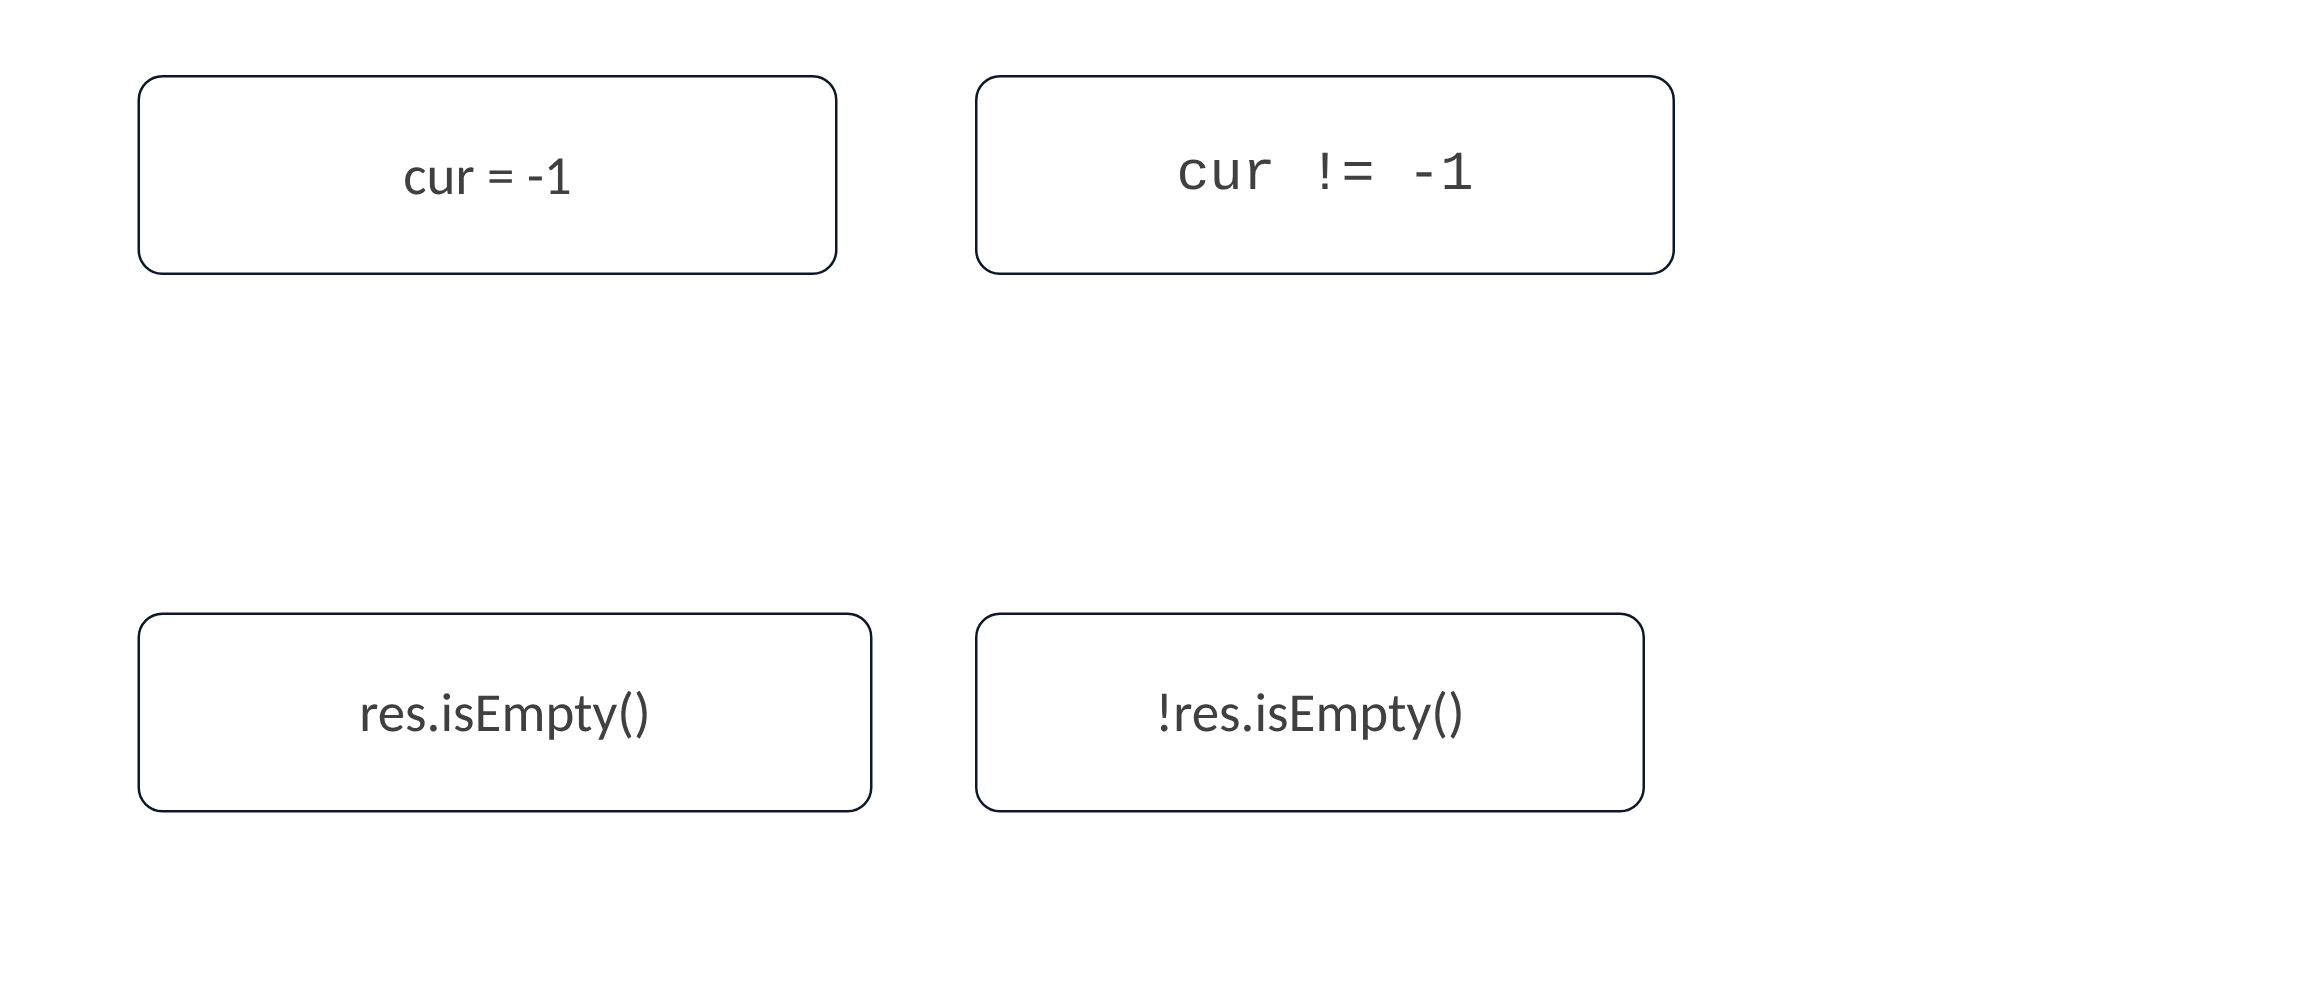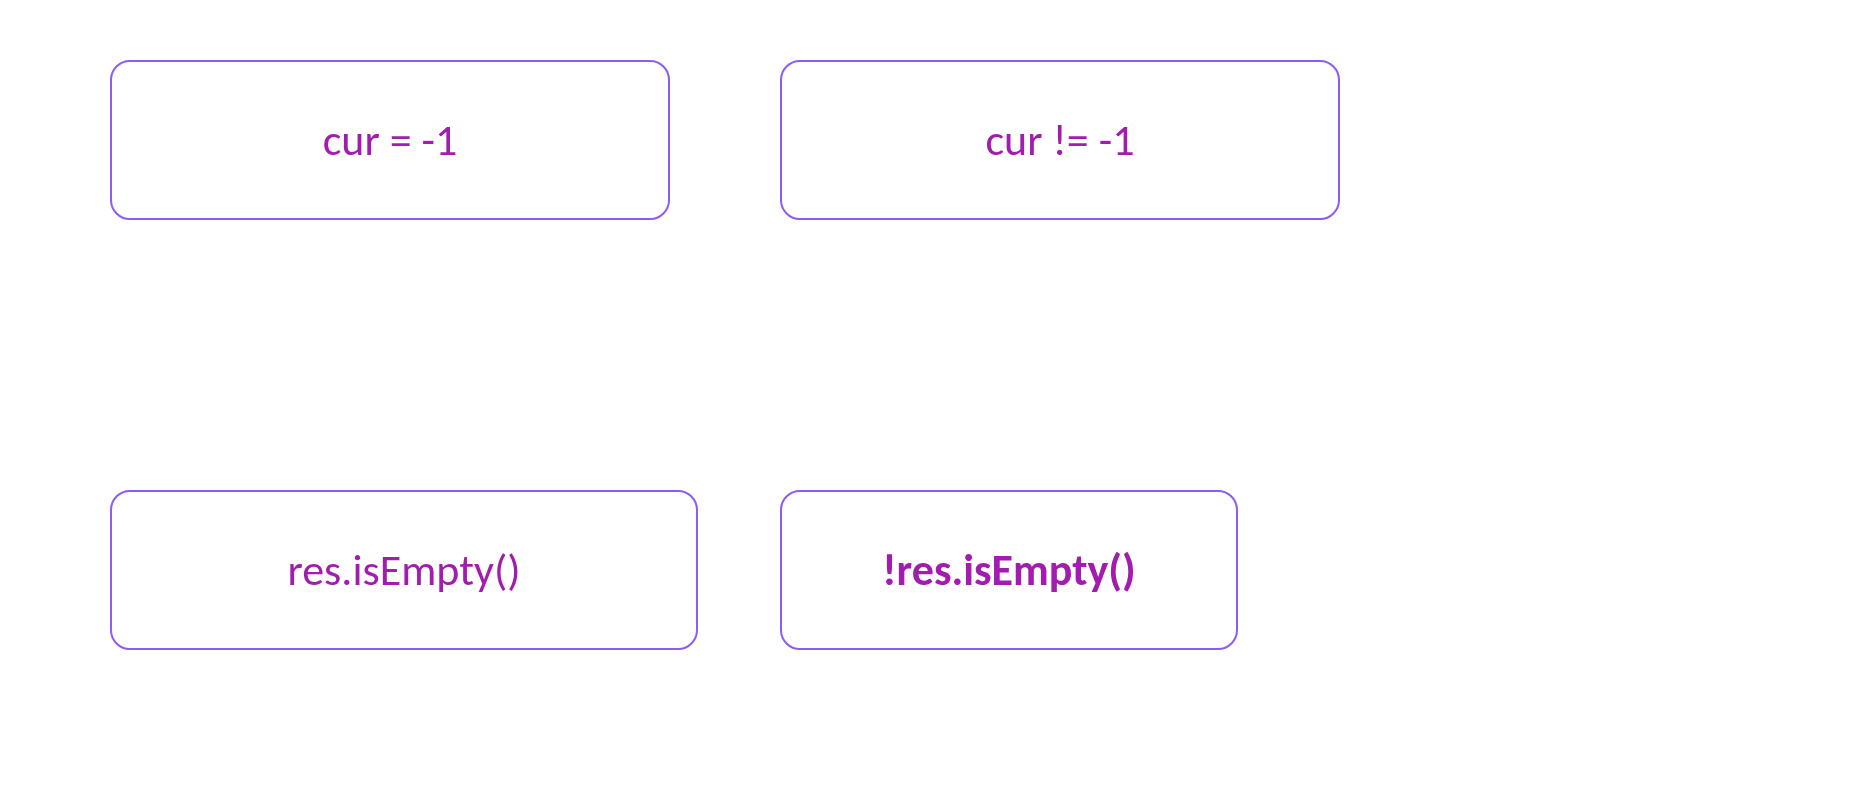--- a/index.html
+++ b/index.html
@@ -9,53 +9,53 @@
     }
     body {
       width: 1850px;
       height: 800px;
       background: #ffffff;
       font-family: Calibri, Arial, sans-serif;
       position: relative;
     }
     .node {
       position: absolute;
-      border: 2px solid #8b5cf6;
+      border: 2px solid #0f172a;
       border-radius: 20px;
       background: #ffffff;
       display: flex;
       align-items: center;
       justify-content: center;
       font-size: 44px;
-      color: #a21caf;
+      color: #404040;
     }
     .node-1 {
       left: 110px;
       top: 60px;
       width: 560px;
       height: 160px;
     }
     .node-2 {
       left: 780px;
       top: 60px;
       width: 560px;
       height: 160px;
+      font-family: Liberation Mono, monospace;
     }
     .node-3 {
       left: 110px;
       top: 490px;
       width: 588px;
       height: 160px;
     }
     .node-4 {
       left: 780px;
       top: 490px;
-      width: 458px;
+      width: 536px;
       height: 160px;
-      font-weight: bold;
     }
   </style>
 </head>
 <body>
 
 <div class="node node-1">
   <span>cur = -1</span>
 </div>
 
 <div class="node node-2">

